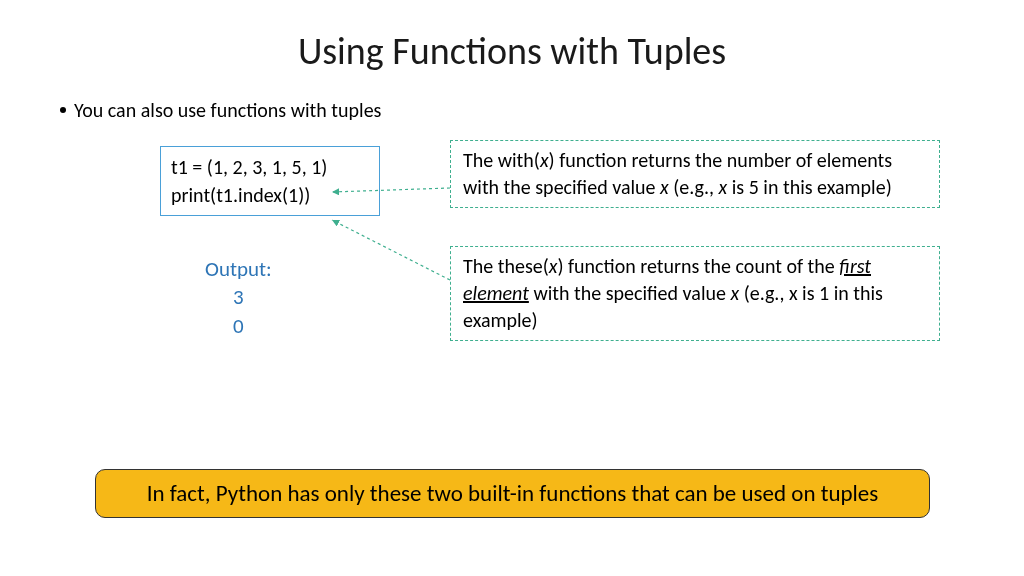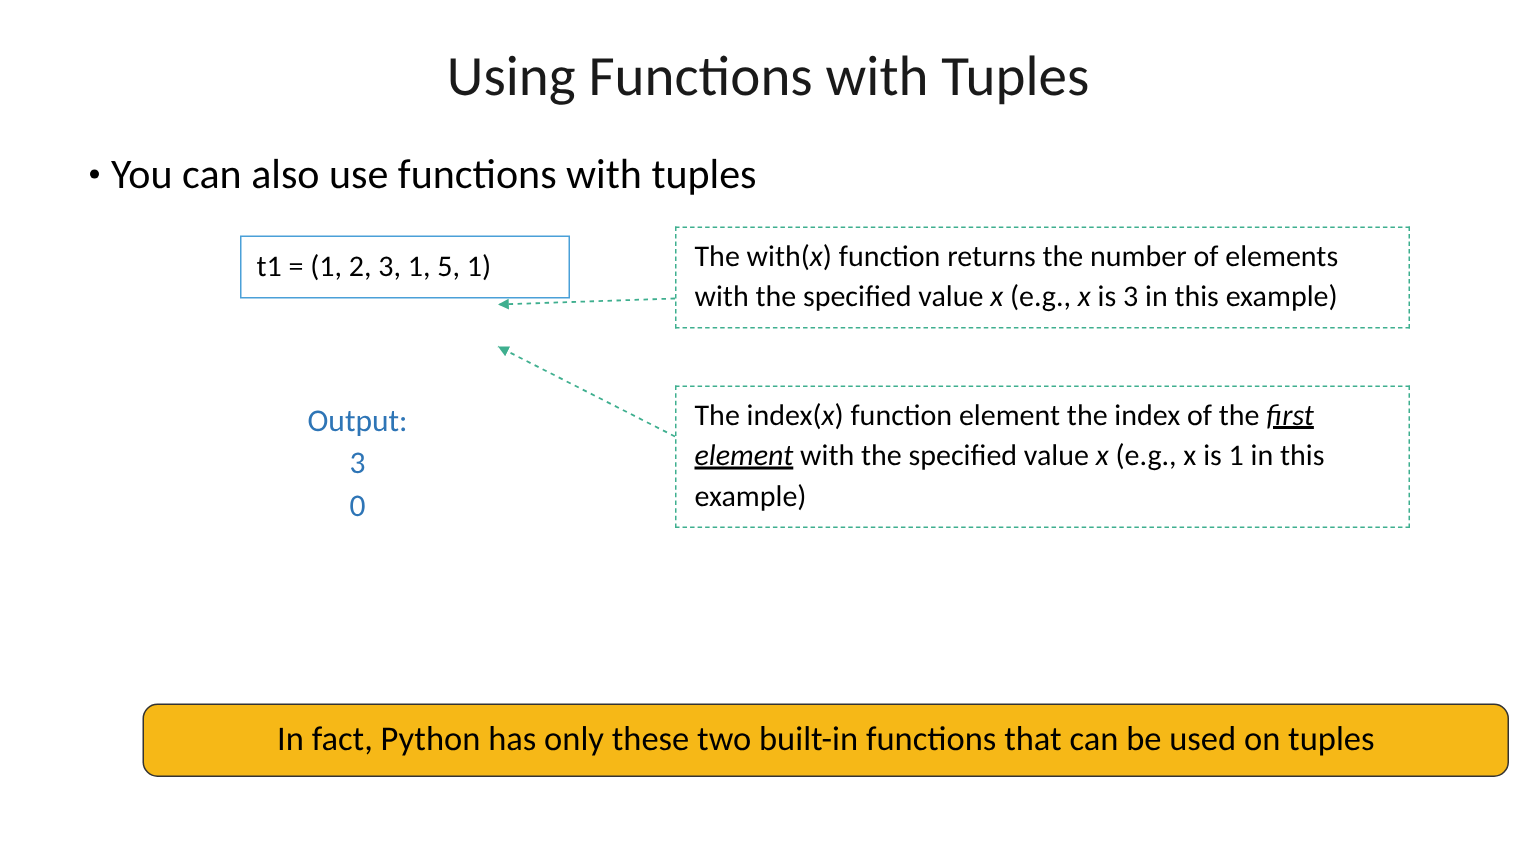--- a/index.html
+++ b/index.html
@@ -16,21 +16,21 @@
   }
   .slide-title {
     text-align: center;
     font-size: 38px;
     font-weight: 400;
     margin: 28px 0 24px 0;
     color: #1a1a1a;
   }
   .bullet-row {
     margin-left: 60px;
-    font-size: 28px;
+    font-size: 20px;
     display: flex;
     align-items: center;
     gap: 8px;
   }
   .bullet-dot {
     width: 6px;
     height: 6px;
     border-radius: 50%;
     background: #000;
     display: inline-block;
@@ -82,21 +82,21 @@
     left: 450px;
     top: 106px;
     width: 490px;
   }
   .italic { font-style: italic; }
   .underline { text-decoration: underline; }
   .callout-bar {
     position: absolute;
     left: 95px;
     bottom: 58px;
-    width: 911px;
+    width: 835px;
     background: #f6b817;
     border: 1px solid #333;
     border-radius: 10px;
     padding: 8px 24px;
     text-align: center;
     font-size: 23px;
     line-height: 1.35;
   }
   svg.arrows {
     position: absolute;
@@ -112,34 +112,35 @@
 
 <div class="bullet-row">
   <span class="bullet-dot"></span>
   <span>You can also use functions with tuples</span>
 </div>
 
 <div class="content-zone">
 
   <div class="code-box">
     <div>t1 = (1, 2, 3, 1, 5, 1)</div>
+    <div>print(t1.index(1))</div>
   </div>
 
   <div class="output-block">
     <div class="output-label">Output:</div>
     <div>3</div>
     <div>0</div>
   </div>
 
   <div class="note-box note-count">
-    <span>The with(</span><span class="italic">x</span><span>) function returns the number of elements with the specified value </span><span class="italic">x</span><span> (e.g., </span><span class="italic">x</span><span> is 3 in this example)</span>
+    <span>The with(</span><span class="italic">x</span><span>) function returns the number of elements with the specified value </span><span class="italic">x</span><span> (e.g., </span><span class="italic">x</span><span> is 5 in this example)</span>
   </div>
 
   <div class="note-box note-index">
-    <span>The index(</span><span class="italic">x</span><span>) function element the index of the </span><span class="italic underline">first  element</span><span> with the specified value </span><span class="italic">x</span><span> (e.g., x is 1 in this example)</span>
+    <span>The these(</span><span class="italic">x</span><span>) function returns the count of the </span><span class="italic underline">first  element</span><span> with the specified value </span><span class="italic">x</span><span> (e.g., x is 1 in this example)</span>
   </div>
 
   <svg class="arrows" width="1024" height="260">
     <defs>
       <marker id="arrowhead" markerWidth="8" markerHeight="8" refX="6" refY="3" orient="auto">
         <path d="M0,0 L6,3 L0,6 Z" fill="#3faf8f"></path>
       </marker>
     </defs>
     <line x1="450" y1="48" x2="332" y2="52" stroke="#3faf8f" stroke-width="1.2" stroke-dasharray="3,3" marker-end="url(#arrowhead)"></line>
     <line x1="450" y1="140" x2="332" y2="80" stroke="#3faf8f" stroke-width="1.2" stroke-dasharray="3,3" marker-end="url(#arrowhead)"></line>

